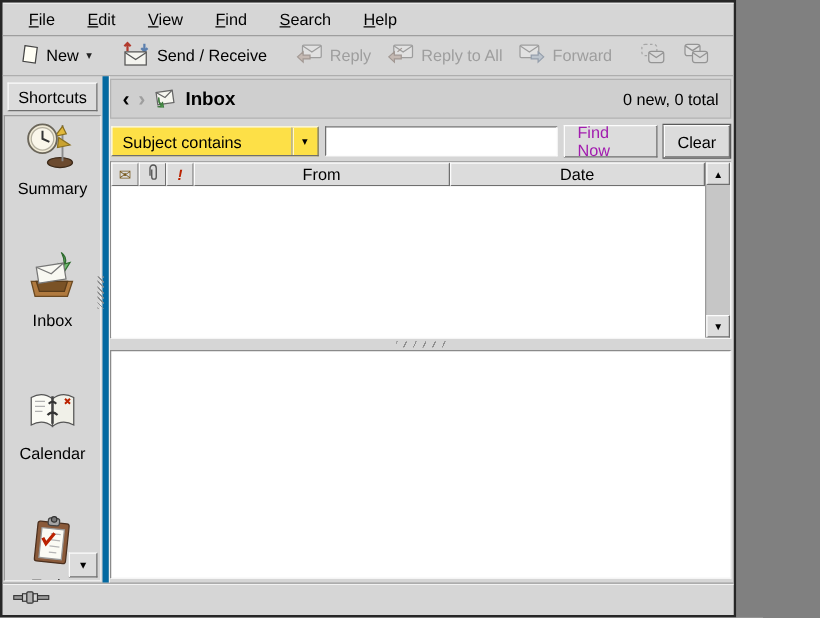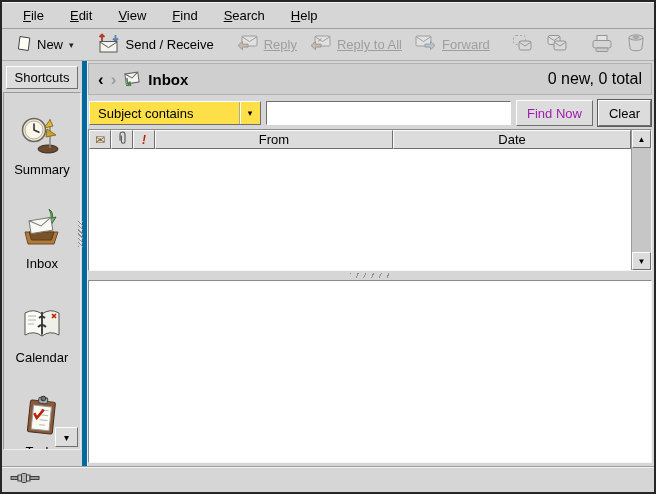--- a/index.html
+++ b/index.html
@@ -1,70 +1,70 @@
 <!DOCTYPE html>
 <html><head>
 <meta charset="utf-8">
 <style>
   * { box-sizing: border-box; margin: 0; padding: 0; }
   html,body { background:#808080; }
   body { font-family: "Liberation Sans", "DejaVu Sans", sans-serif; font-size:13px; color:#000; }
-  .window{ width:656px; height:494px; background:#d6d6d6; border:2px solid #262626;
+  .window{ width:589px; height:494px; background:#d6d6d6; border:2px solid #262626;
            display:flex; flex-direction:column; overflow:hidden; }
 
   
   .raised{ background:#dcdcdc; border:1px solid; border-color:#fcfcfc #6f6f6f #6f6f6f #fcfcfc; }
   .sunken{ background:#fff; border:1px solid; border-color:#6f6f6f #fcfcfc #fcfcfc #6f6f6f; }
 
   
   .menubar{ height:27px; display:flex; align-items:center; padding-left:8px;
             border-bottom:1px solid #9e9e9e; box-shadow: inset 0 1px 0 #f2f2f2; }
   .menu-item{ padding:4px 13px; cursor:default; }
   .menu-item::first-letter{ text-decoration:underline; }
 
   
   .toolbar{ height:32px; display:flex; align-items:center; gap:2px; padding:0 6px 0 4px;
             border-bottom:1px solid #aeaeae; }
   .grip{ width:8px; height:24px; margin-right:4px;
          background:repeating-linear-gradient(45deg,#8f8f8f 0 1px,transparent 1px 3px); }
   .tbtn{ display:flex; align-items:center; gap:5px; padding:3px 5px; white-space:nowrap; }
   .tbtn .lbl{ }
-  .tbtn.disabled .lbl{ color:#9e9e9e;text-decoration:underline; }
+  .tbtn.disabled .lbl{ color:#9e9e9e; }
   .tsep{ width:1px; height:20px; background:#9a9a9a; margin:0 4px; box-shadow:1px 0 0 #f0f0f0; }
   .dim{ opacity:.5; filter:grayscale(40%); }
   .chev{ font-size:9px; color:#222; margin-left:1px; }
   .spacer{ flex:1; }
   .overflow{ font-size:10px; padding:2px 3px; }
 
   
   .body-row{ flex:1; display:flex; min-height:0; }
   .sidebar{ width:85px; display:flex; flex-direction:column; position:relative;
             border-right:5px solid #0369a1; box-shadow:1px 0 0 #f0f0f0; }
   .shortcuts-btn{ margin:5px 4px 3px; height:23px; display:flex; align-items:center;
                   justify-content:center; }
-  .shortcut-panel{ flex:1; position:relative; margin:0 1px 16px 1px;
+  .shortcut-panel{ flex:1; position:relative; margin:0 1px 1px 1px;
                    border:1px solid; border-color:#9a9a9a #ededed #ededed #9a9a9a;
                    display:flex; flex-direction:column; align-items:center;
-                   padding-top:19px; gap:29px; overflow:hidden; }
+                   padding-top:0; gap:41px; overflow:hidden; }
   .shortcut{ display:flex; flex-direction:column; align-items:center; gap:3px; width:100%; }
   .shortcut .slabel{ font-size:13px; }
   .scroll-chevron{ position:absolute; right:2px; bottom:2px; width:23px; height:20px;
                    display:flex; align-items:center; justify-content:center; font-size:10px; }
   .side-grip{ position:absolute; right:-1px; top:160px; width:5px; height:26px;
               background:repeating-linear-gradient(45deg,#8f8f8f 0 1px,transparent 1px 3px); }
 
   .main{ flex:1; min-width:0; display:flex; flex-direction:column; padding:2px 2px 0 1px; }
 
   
   .fheader{ height:32px; background:#cfcfcf; border:1px solid #b2b2b2;
             display:flex; align-items:center; gap:7px; padding:0 9px; margin-bottom:2px; }
   .nav-arrow{ font-size:17px; font-weight:bold; line-height:1; }
   .nav-arrow.fwd{ color:#9e9e9e; }
   .ftitle{ font-size:15px; font-weight:bold; }
-  .fcount{ margin-left:auto; font-size:16px; }
+  .fcount{ margin-left:auto; font-size:13px; }
 
   
   .searchrow{ height:32px; display:flex; align-items:center; gap:5px; padding:3px 1px 3px 1px; }
   .combo{ width:172px; height:24px; display:flex; align-items:stretch; background:#fde047; }
   .combo .cval{ flex:1; display:flex; align-items:center; padding-left:8px; }
   .combo .cararea{ width:21px; display:flex; align-items:center; justify-content:center;
                    border-left:1px solid #a8a8a8; box-shadow:inset 1px 0 0 #fff; font-size:9px; }
   .entry{ flex:1; height:24px; padding:0 4px; font:13px "Liberation Sans",sans-serif; outline:none; }
   .btn{ height:26px; padding:0 10px; display:flex; align-items:center; justify-content:center; }
   .btn.disabled{ color:#a21caf; }

